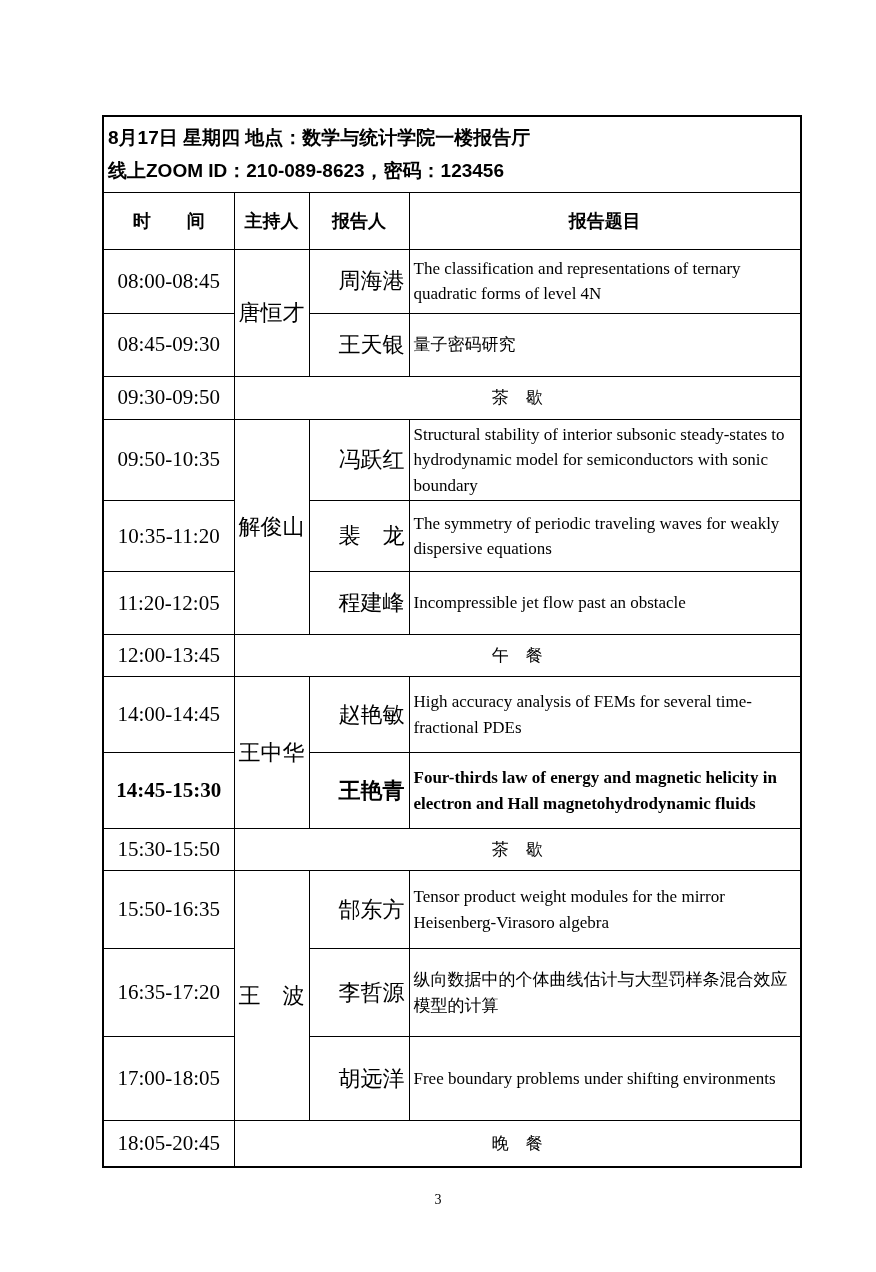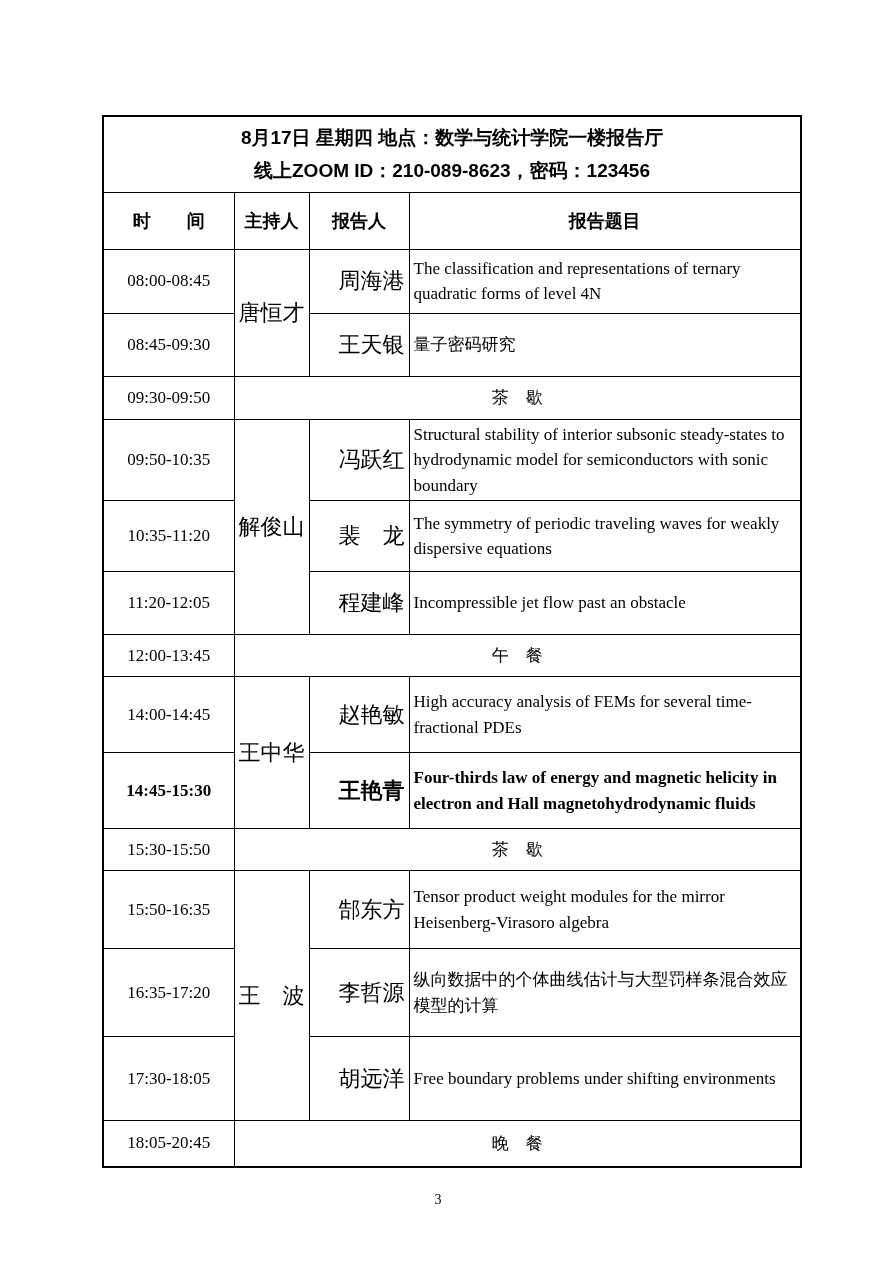--- a/index.html
+++ b/index.html
@@ -33,32 +33,31 @@
   }
   col.c-time    { width: 131px; }
   col.c-chair   { width: 75px; }
   col.c-speaker { width: 100px; }
   col.c-title   { width: 392px; }
 
   td.table-title {
     font-family: "Liberation Sans", sans-serif;
     font-weight: bold;
     font-size: 19px;
-    text-align: center;
     line-height: 1.75;
     padding: 6px 10px;
   }
   td.col-head {
     font-family: Liberation Serif, serif;
     font-weight: bold;
     font-size: 18px;
     text-align: center;
   }
   td.time-cell {
-    font-size: 17px;
+    font-size: 21px;
     text-align: center;
     white-space: nowrap;
   }
   td.chair-cell, td.speaker-cell {
     font-size: 22px;
     text-align: right;
   }
   td.title-cell {
     font-size: 17px;
     line-height: 1.5;
@@ -167,21 +166,21 @@
       <td class="chair-cell" rowspan="3">王　波</td>
       <td class="speaker-cell">郜东方</td>
       <td class="title-cell">Tensor product weight modules for the mirror Heisenberg-Virasoro algebra</td>
     </tr>
     <tr style="height:88px;">
       <td class="time-cell">16:35-17:20</td>
       <td class="speaker-cell">李哲源</td>
       <td class="title-cell">纵向数据中的个体曲线估计与大型罚样条混合效应模型的计算</td>
     </tr>
     <tr style="height:84px;">
-      <td class="time-cell">17:30-18:05</td>
+      <td class="time-cell">17:00-18:05</td>
       <td class="speaker-cell">胡远洋</td>
       <td class="title-cell">Free boundary problems under shifting environments</td>
     </tr>
 
     <tr style="height:46px;">
       <td class="time-cell">18:05-20:45</td>
       <td class="break-cell" colspan="3">晚　餐</td>
     </tr>
 
   </tbody>

